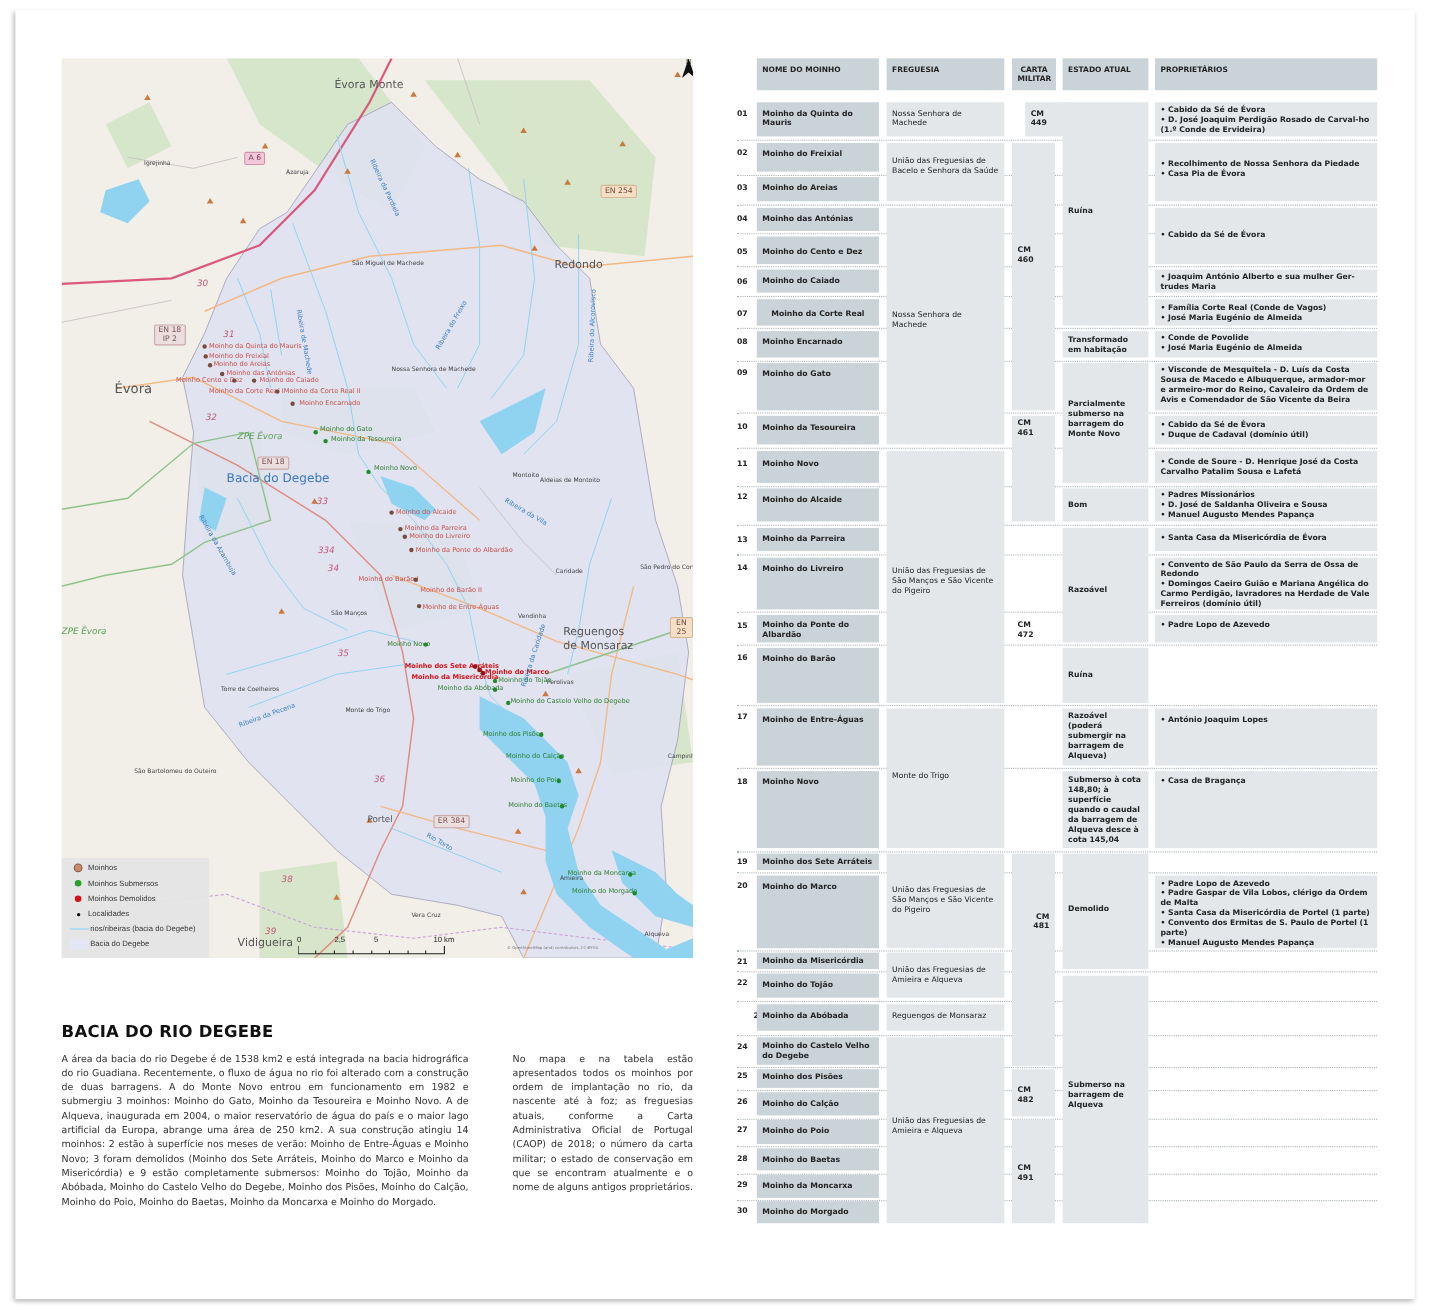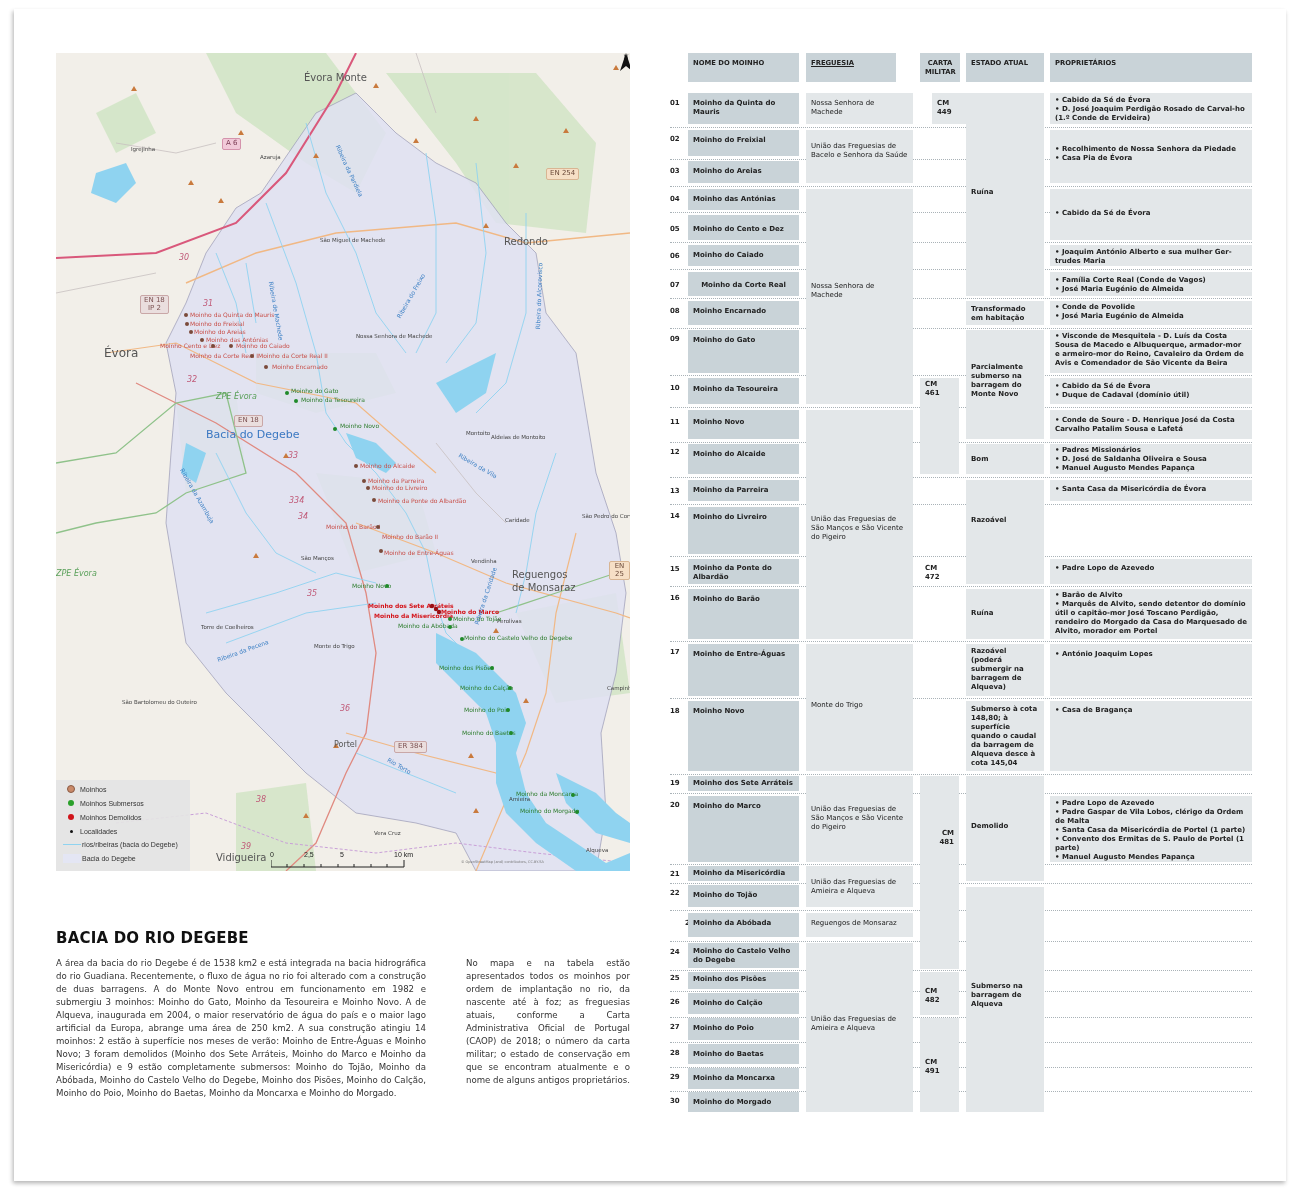--- a/index.html
+++ b/index.html
@@ -317,21 +317,21 @@
   <div class="attrib">© OpenStreetMap (and) contributors, CC-BY-SA</div>
 </div>
 
 <div class="title">BACIA DO RIO DEGEBE</div>
 <p class="para p1">A área da bacia do rio Degebe é de 1538 km2 e está integrada na bacia hidrográfica do rio Guadiana. Recentemente, o fluxo de água no rio foi alterado com a construção de duas barragens. A do Monte Novo entrou em funcionamento em 1982 e submergiu 3 moinhos: Moinho do Gato, Moinho da Tesoureira e Moinho Novo. A de Alqueva, inaugurada em 2004, o maior reservatório de água do país e o maior lago artificial da Europa, abrange uma área de 250 km2. A sua construção atingiu 14 moinhos: 2 estão à superfície nos meses de verão: Moinho de Entre-Águas e Moinho Novo; 3 foram demolidos (Moinho dos Sete Arráteis, Moinho do Marco e Moinho da Misericórdia) e 9 estão completamente submersos: Moinho do Tojão, Moinho da Abóbada, Moinho do Castelo Velho do Degebe, Moinho dos Pisões, Moinho do Calção, Moinho do Poio, Moinho do Baetas, Moinho da Moncarxa e Moinho do Morgado.</p>
 <p class="para p2">No mapa e na tabela estão apresentados todos os moinhos por ordem de implantação no rio, da nascente até à foz; as freguesias atuais, conforme a Carta Administrativa Oficial de Portugal (CAOP) de 2018; o número da carta militar; o estado de conservação em que se encontram atualmente e o nome de alguns antigos proprietários.</p>
 
 <div class="tbl">
 
   <div class="cell hd" style="left:18px;width:111px;">NOME DO MOINHO</div>
-  <div class="cell hd" style="left:136px;width:90px;text-decoration:underline;">FREGUESIA</div>
+  <div class="cell hd" style="left:136px;width:107px;">FREGUESIA</div>
   <div class="cell hd" style="left:250px;width:40px;text-align:center;">CARTA MILITAR</div>
   <div class="cell hd" style="left:296px;width:78px;">ESTADO ATUAL</div>
   <div class="cell hd" style="left:380px;width:202px;">PROPRIETÁRIOS</div>
 
   <div class="sep" style="top:74px;"></div>
     <div class="sep" style="top:106px;"></div>
     <div class="sep" style="top:133px;"></div>
   <div class="sep" style="top:159px;"></div>
     <div class="sep" style="top:189px;"></div>
     <div class="sep" style="top:216px;"></div>
@@ -424,32 +424,33 @@
   <div class="cell lt" style="left:136px;top:77px;width:107px;height:53px;padding-top:12px;">União das Freguesias de Bacelo e Senhora da Saúde</div>
   <div class="cell lt" style="left:136px;top:136px;width:107px;height:215px;padding-top:93px;">Nossa Senhora de Machede</div>
   <div class="cell lt" style="left:136px;top:357px;width:107px;height:229px;padding-top:105px;">União das Freguesias de São Manços e São Vicente do Pigeiro</div>
   <div class="cell lt" style="left:136px;top:591px;width:107px;height:127px;padding-top:57px;">Monte do Trigo</div>
   <div class="cell lt" style="left:136px;top:723px;width:107px;height:86px;padding-top:29px;">União das Freguesias de São Manços e São Vicente do Pigeiro</div>
   <div class="cell lt" style="left:136px;top:813px;width:107px;height:41px;padding-top:12px;">União das Freguesias de Amieira e Alqueva</div>
   <div class="cell lt" style="left:136px;top:860px;width:107px;height:24px;">Reguengos de Monsaraz</div>
   <div class="cell lt" style="left:136px;top:890px;width:107px;height:169px;padding-top:72px;">União das Freguesias de Amieira e Alqueva</div>
 
   <div class="cell lt b" style="left:250px;top:40px;width:39px;height:31px;margin-left:12px;">CM 449</div>
+  <div class="cell lt b" style="left:250px;top:77px;width:39px;height:243px;padding-top:93px;">CM 460</div>
   <div class="cell lt b" style="left:250px;top:325px;width:39px;height:96px;padding-top:2px;">CM 461</div>
   <div class="cell lt b" style="left:250px;top:391px;width:39px;height:252px;padding-top:120px;background:transparent;">CM 472</div>
   <div class="cell lt" style="left:250px;top:391px;width:39px;height:327px;z-index:-1;"></div>
   <div class="cell lt b" style="left:250px;top:723px;width:39px;height:193px;padding-top:53px;text-align:right;">CM 481</div>
   <div class="cell lt b" style="left:250px;top:919px;width:39px;height:43px;padding-top:15px;">CM 482</div>
   <div class="cell lt b" style="left:250px;top:965px;width:39px;height:94px;padding-top:40px;">CM 491</div>
 
   <div class="cell lt b" style="left:296px;top:40px;width:78px;height:203px;padding-top:95px;">Ruína</div>
   <div class="cell lt b" style="left:296px;top:248px;width:78px;height:24px;padding-top:4px;">Transformado em habitação</div>
   <div class="cell lt b" style="left:296px;top:277px;width:78px;height:109px;padding-top:33px;">Parcialmente submerso na barragem do Monte Novo</div>
   <div class="cell lt b" style="left:296px;top:391px;width:78px;height:30px;padding-top:11px;">Bom</div>
-  <div class="cell lt b" style="left:296px;top:427px;width:78px;height:104px;padding-top:36px;">Razoável</div>
+  <div class="cell lt b" style="left:296px;top:427px;width:78px;height:104px;padding-top:52px;">Razoável</div>
   <div class="cell lt b" style="left:296px;top:536px;width:78px;height:50px;padding-top:20px;">Ruína</div>
   <div class="cell lt b" style="left:296px;top:591px;width:78px;height:52px;padding-top:3px;">Razoável (poderá submergir na barragem de Alqueva)</div>
   <div class="cell lt b" style="left:296px;top:648px;width:78px;height:70px;padding-top:4px;">Submerso à cota 148,80; à superfície quando o caudal da barragem de Alqueva desce à cota 145,04</div>
   <div class="cell lt b" style="left:296px;top:723px;width:78px;height:105px;padding-top:46px;">Demolido</div>
   <div class="cell lt b" style="left:296px;top:834px;width:78px;height:225px;padding-top:95px;">Submerso na barragem de Alqueva</div>
 
   <div class="cell lt b own" style="left:380px;top:40px;width:202px;height:31px;padding-top:3px;">• Cabido da Sé de Évora
 • D. José Joaquim Perdigão Rosado de Carval-ho (1.º Conde de Ervideira)</div>
   <div class="cell lt b own" style="left:380px;top:77px;width:202px;height:53px;padding-top:15px;">• Recolhimento de Nossa Senhora da Piedade
 • Casa Pia de Évora</div>
@@ -460,23 +461,23 @@
   <div class="cell lt b own" style="left:380px;top:248px;width:202px;height:24px;padding-top:2px;">• Conde de Povolide
 • José Maria Eugénio de Almeida</div>
   <div class="cell lt b own" style="left:380px;top:277px;width:202px;height:43px;padding-top:2px;">• Visconde de Mesquitela - D. Luís da Costa Sousa de Macedo e Albuquerque, armador-mor e armeiro-mor do Reino, Cavaleiro da Ordem de Avis e Comendador de São Vicente da Beira</div>
   <div class="cell lt b own" style="left:380px;top:325px;width:202px;height:26px;padding-top:4px;">• Cabido da Sé de Évora
 • Duque de Cadaval (domínio útil)</div>
   <div class="cell lt b own" style="left:380px;top:357px;width:202px;height:29px;padding-top:6px;">• Conde de Soure - D. Henrique José da Costa Carvalho Patalim Sousa e Lafetá</div>
   <div class="cell lt b own" style="left:380px;top:391px;width:202px;height:30px;padding-top:2px;">• Padres Missionários
 • D. José de Saldanha Oliveira e Sousa
 • Manuel Augusto Mendes Papança</div>
   <div class="cell lt b own" style="left:380px;top:427px;width:202px;height:21px;padding-top:5px;">• Santa Casa da Misericórdia de Évora</div>
+  <div class="cell lt b own" style="left:380px;top:454px;width:202px;height:47px;padding-top:2px;">• Convento de São Paulo da Serra de Ossa de Redondo
+• Domingos Caeiro Guião e Mariana Angélica do Carmo Perdigão, lavradores na Herdade de Vale Ferreiros (domínio útil)</div>
   <div class="cell lt b own" style="left:380px;top:506px;width:202px;height:25px;padding-top:5px;">• Padre Lopo de Azevedo</div>
-  <div class="cell lt b own" style="left:380px;top:536px;width:202px;height:50px;padding-top:2px;">• Barão de Alvito
-• Marquês de Alvito, sendo detentor do domínio útil o capitão-mor José Toscano Perdigão, rendeiro do Morgado da Casa do Marquesado de Alvito, morador em Portel</div>
   <div class="cell lt b own" style="left:380px;top:591px;width:202px;height:52px;padding-top:6px;">• António Joaquim Lopes</div>
   <div class="cell lt b own" style="left:380px;top:648px;width:202px;height:70px;padding-top:5px;">• Casa de Bragança</div>
   <div class="cell lt b own" style="left:380px;top:743px;width:202px;height:66px;padding-top:3px;">• Padre Lopo de Azevedo
 • Padre Gaspar de Vila Lobos, clérigo da Ordem de Malta
 • Santa Casa da Misericórdia de Portel (1 parte)
 • Convento dos Ermitas de S. Paulo de Portel (1 parte)
 • Manuel Augusto Mendes Papança</div>
 </div>
 
 </body></html>

